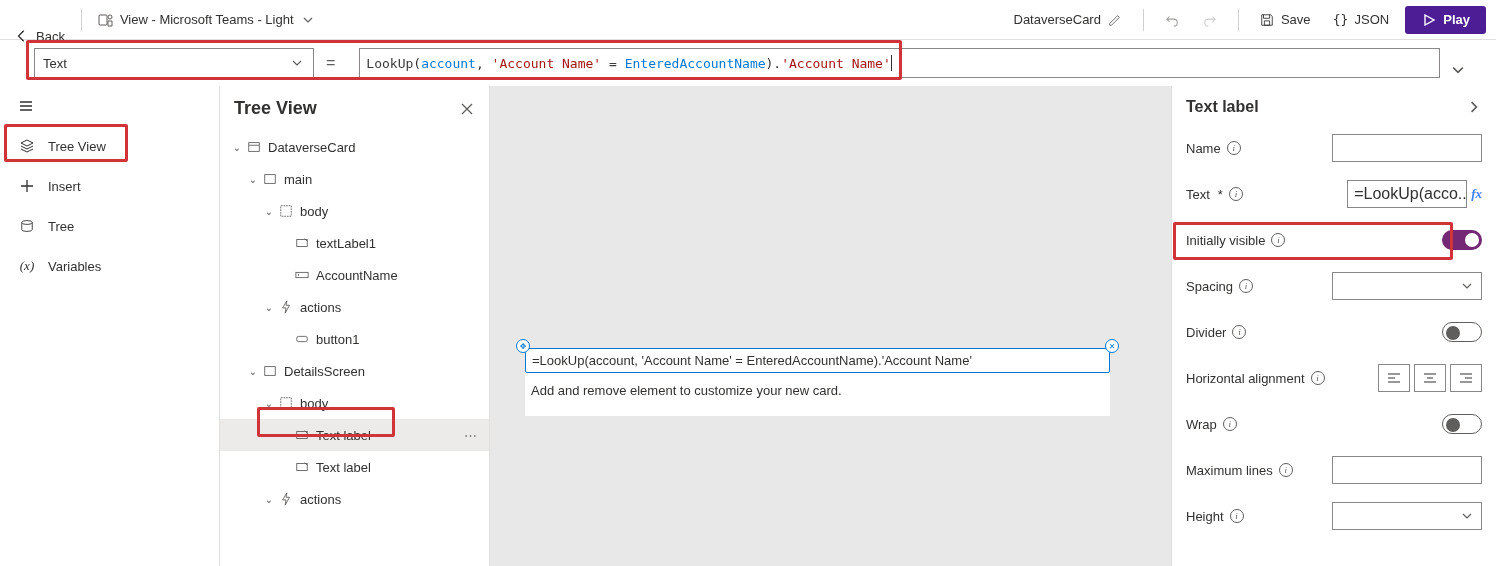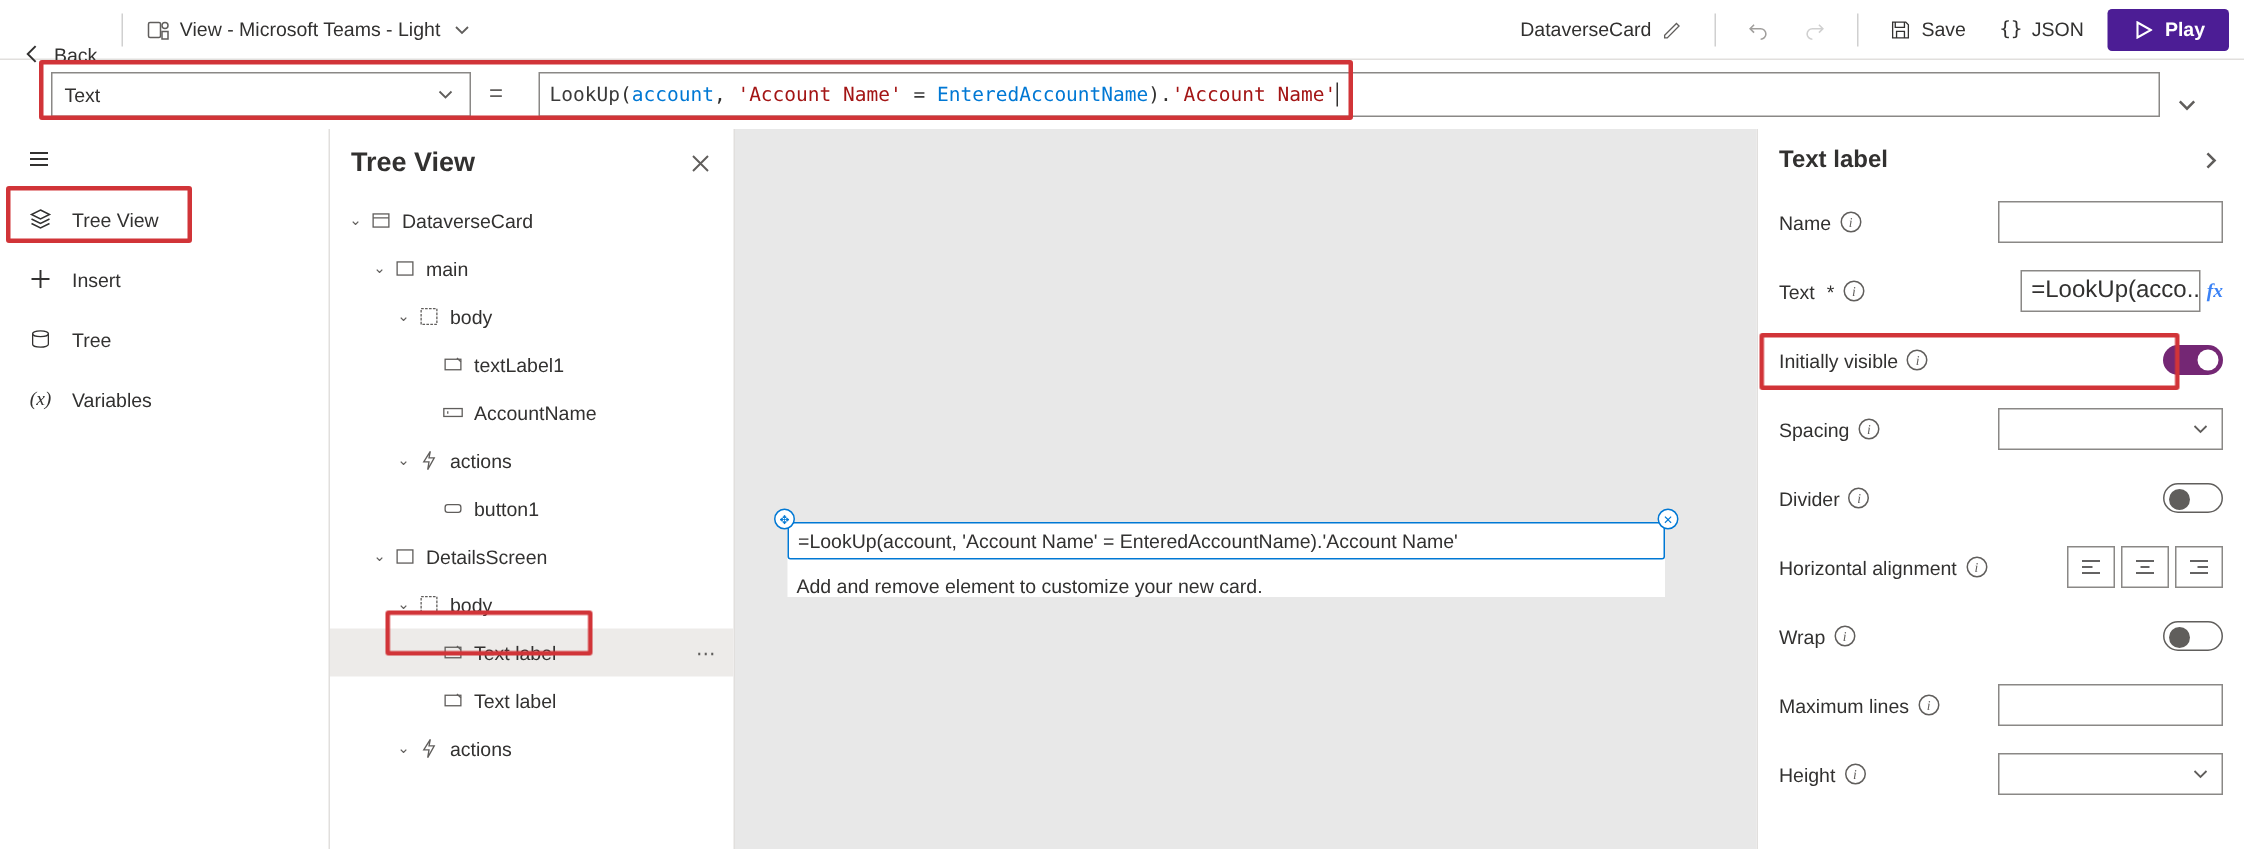--- a/index.html
+++ b/index.html
@@ -104,21 +104,21 @@
   .canvas {
     flex:1; background:#e8e8e8; position:relative; overflow:hidden;
   }
   .card-preview {
     position:absolute; left:35px; top:262px; width:585px; background:#fff;
   }
   .selected-box {
     border:1px solid #0078d4; padding:4px 6px; position:relative; background:#fff;
     border-radius:2px;
   }
-  .card-hint { padding:10px 6px 0 6px; color:#323130; }
+  .card-hint { padding:10px 6px 18px 6px; color:#323130; }
   .handle-circle { width:14px; height:14px; border-radius:50%; border:1px solid #0078d4; background:#fff; display:flex; align-items:center; justify-content:center; font-size:8px; color:#0078d4; }
   .handle-tl { position:absolute; left:-10px; top:-10px; }
   .handle-tr { position:absolute; right:-10px; top:-10px; }
 
   
   .props { width:325px; border-left:1px solid #e1dfdd; display:flex; flex-direction:column; }
   .props-header {
     display:flex; align-items:center; justify-content:space-between; padding:12px 14px 4px 14px;
   }
   .props-header h2 { font-size:16px; font-weight:600; }

